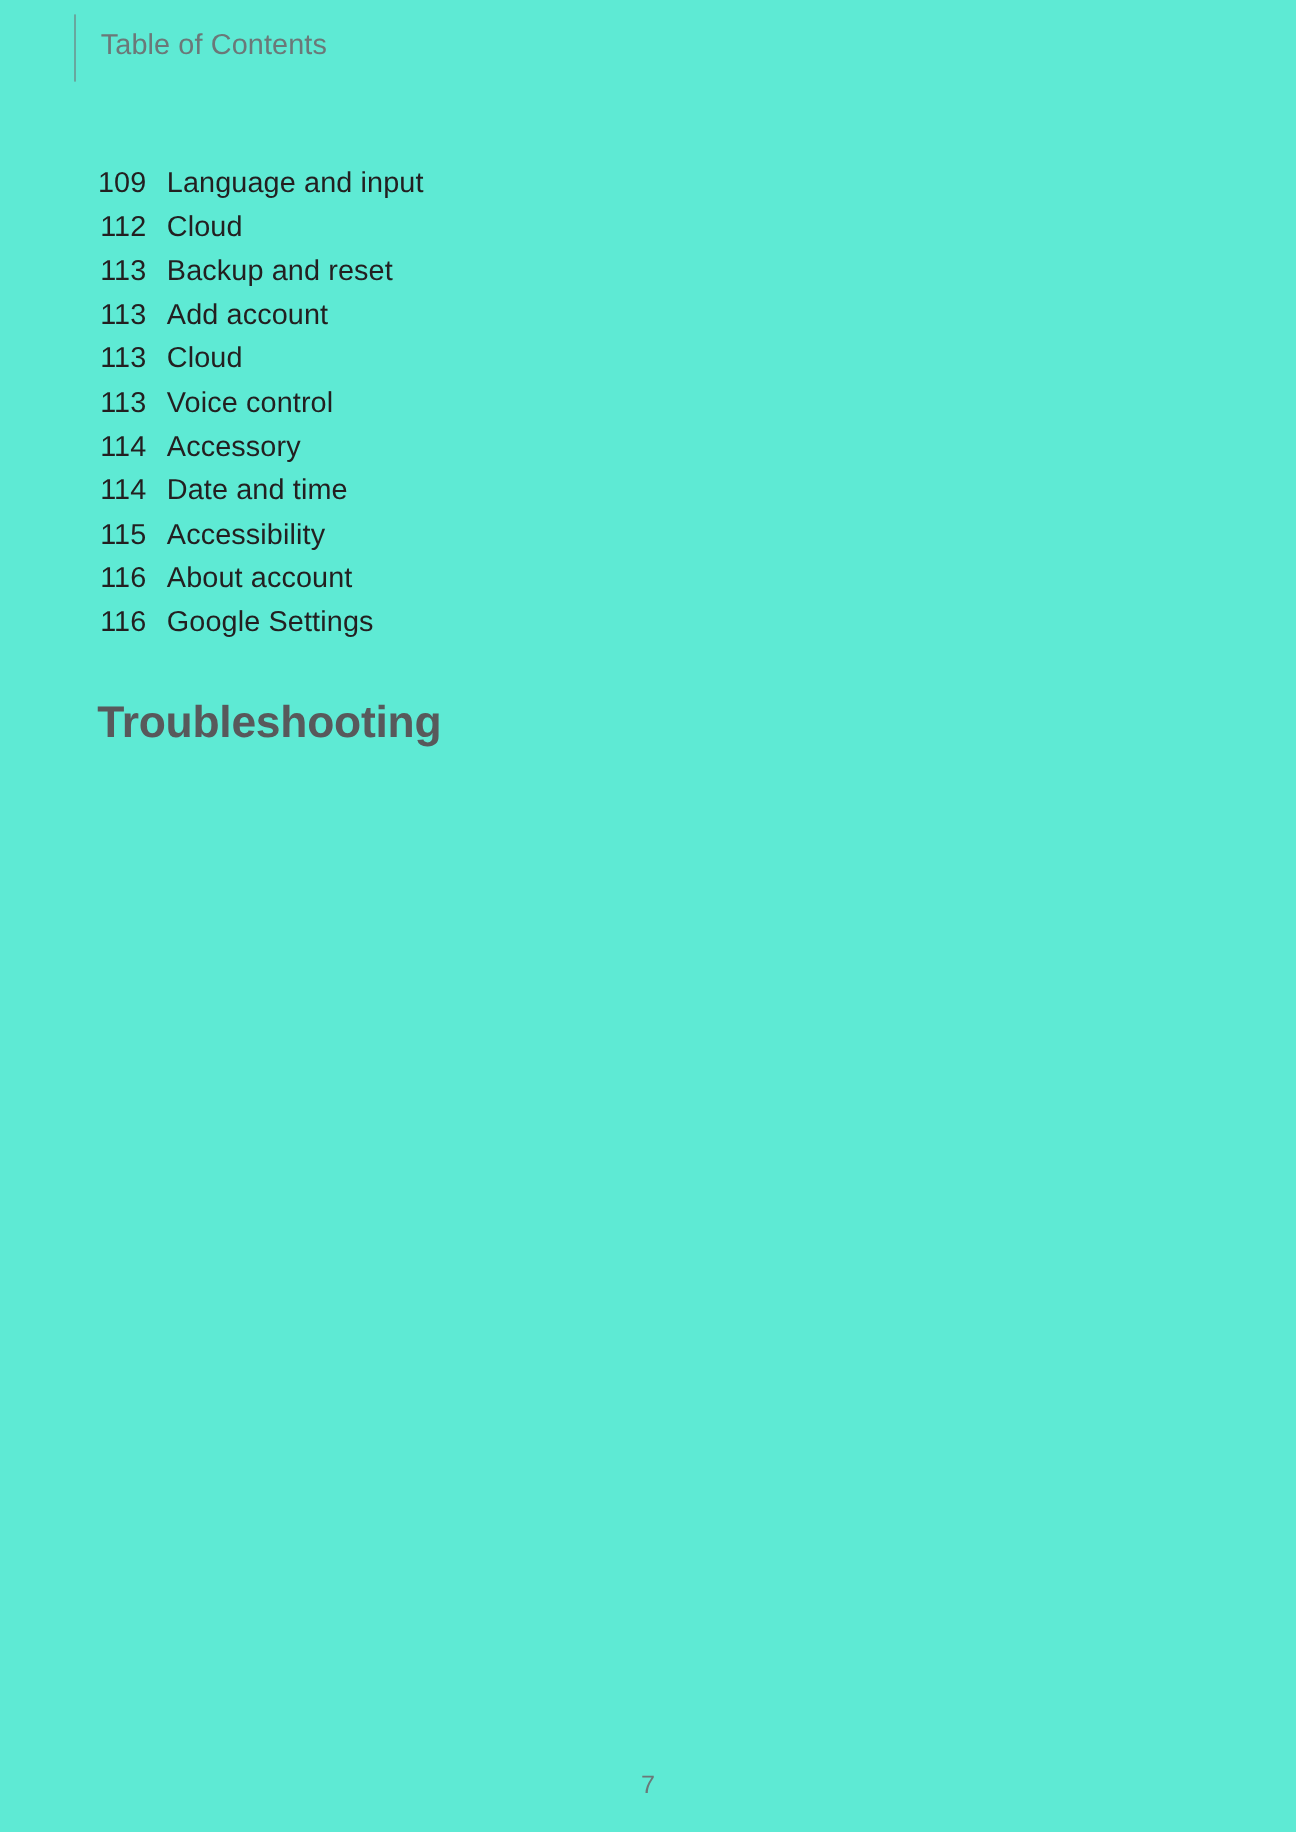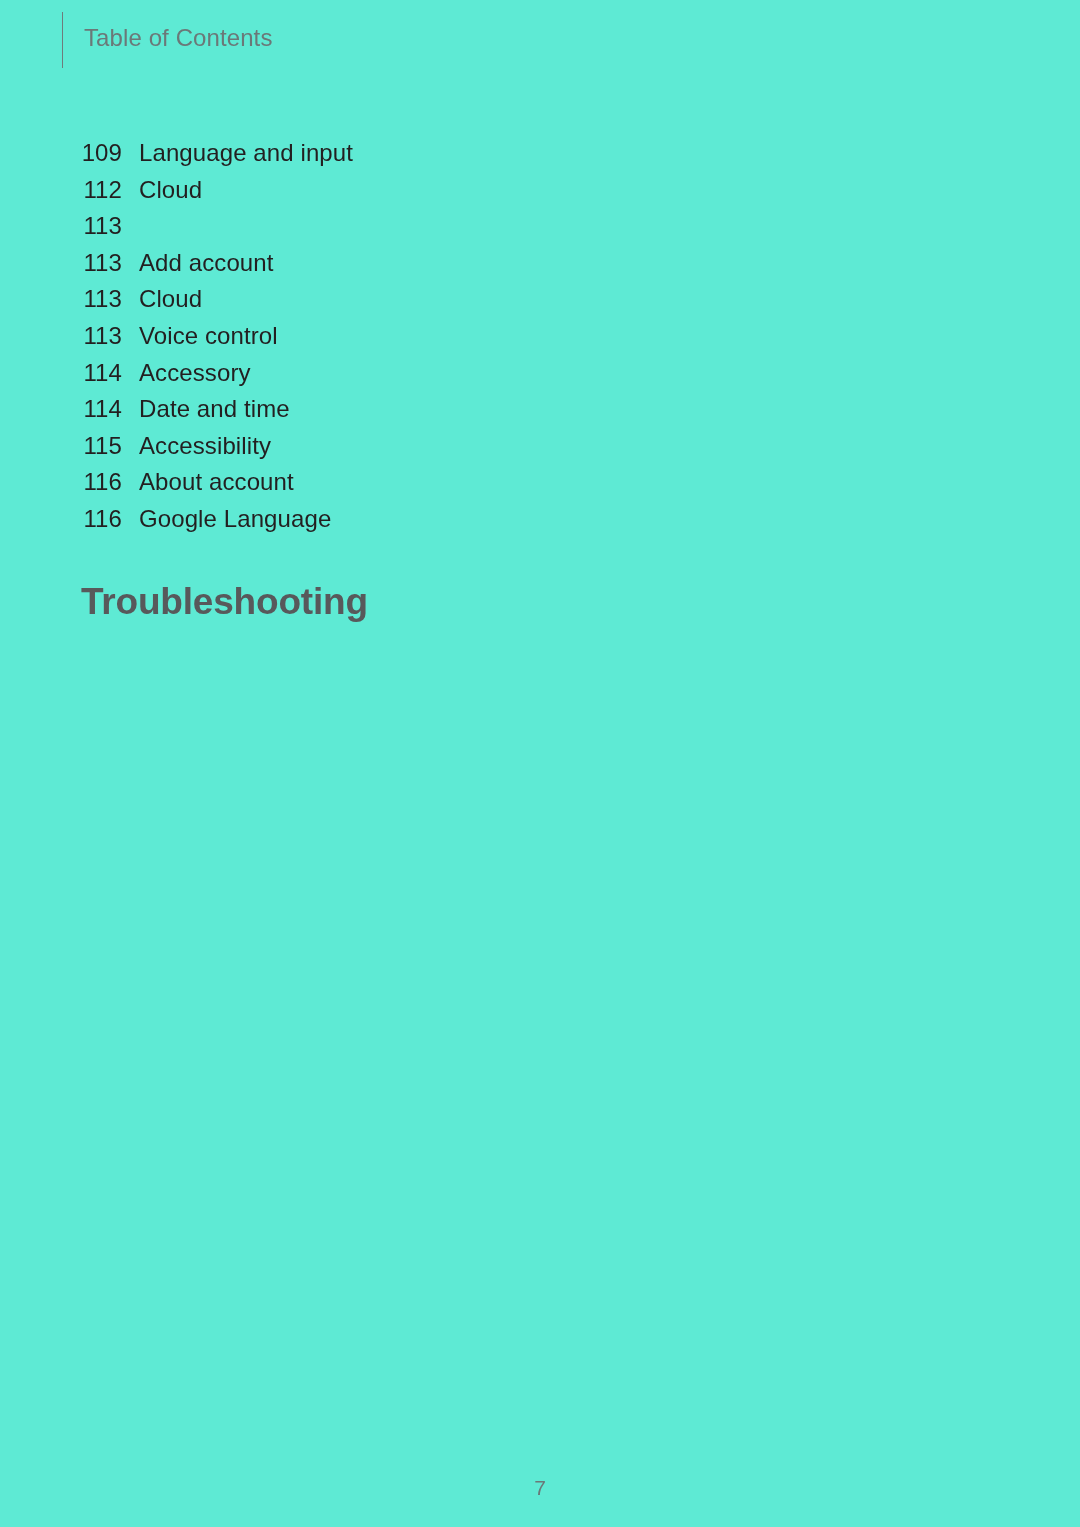--- a/index.html
+++ b/index.html
@@ -121,20 +121,21 @@
       <div class="toc-row">
         <span class="toc-page">109</span>
         <span class="toc-label">Language and input</span>
       </div>
       <div class="toc-row">
         <span class="toc-page">112</span>
         <span class="toc-label">Cloud</span>
       </div>
       <div class="toc-row">
         <span class="toc-page">113</span>
+        <span class="toc-label">Backup and reset</span>
       </div>
       <div class="toc-row">
         <span class="toc-page">113</span>
         <span class="toc-label">Add account</span>
       </div>
       <div class="toc-row">
         <span class="toc-page">113</span>
         <span class="toc-label">Cloud</span>
       </div>
       <div class="toc-row">
@@ -152,21 +153,21 @@
       <div class="toc-row">
         <span class="toc-page">115</span>
         <span class="toc-label">Accessibility</span>
       </div>
       <div class="toc-row">
         <span class="toc-page">116</span>
         <span class="toc-label">About account</span>
       </div>
       <div class="toc-row">
         <span class="toc-page">116</span>
-        <span class="toc-label">Google Language</span>
+        <span class="toc-label">Google Settings</span>
       </div>
     </div>
 
   <div class="section-heading">Troubleshooting</div>
 
   <div class="page-number">7</div>
 
 </div>
 
 </body></html>

